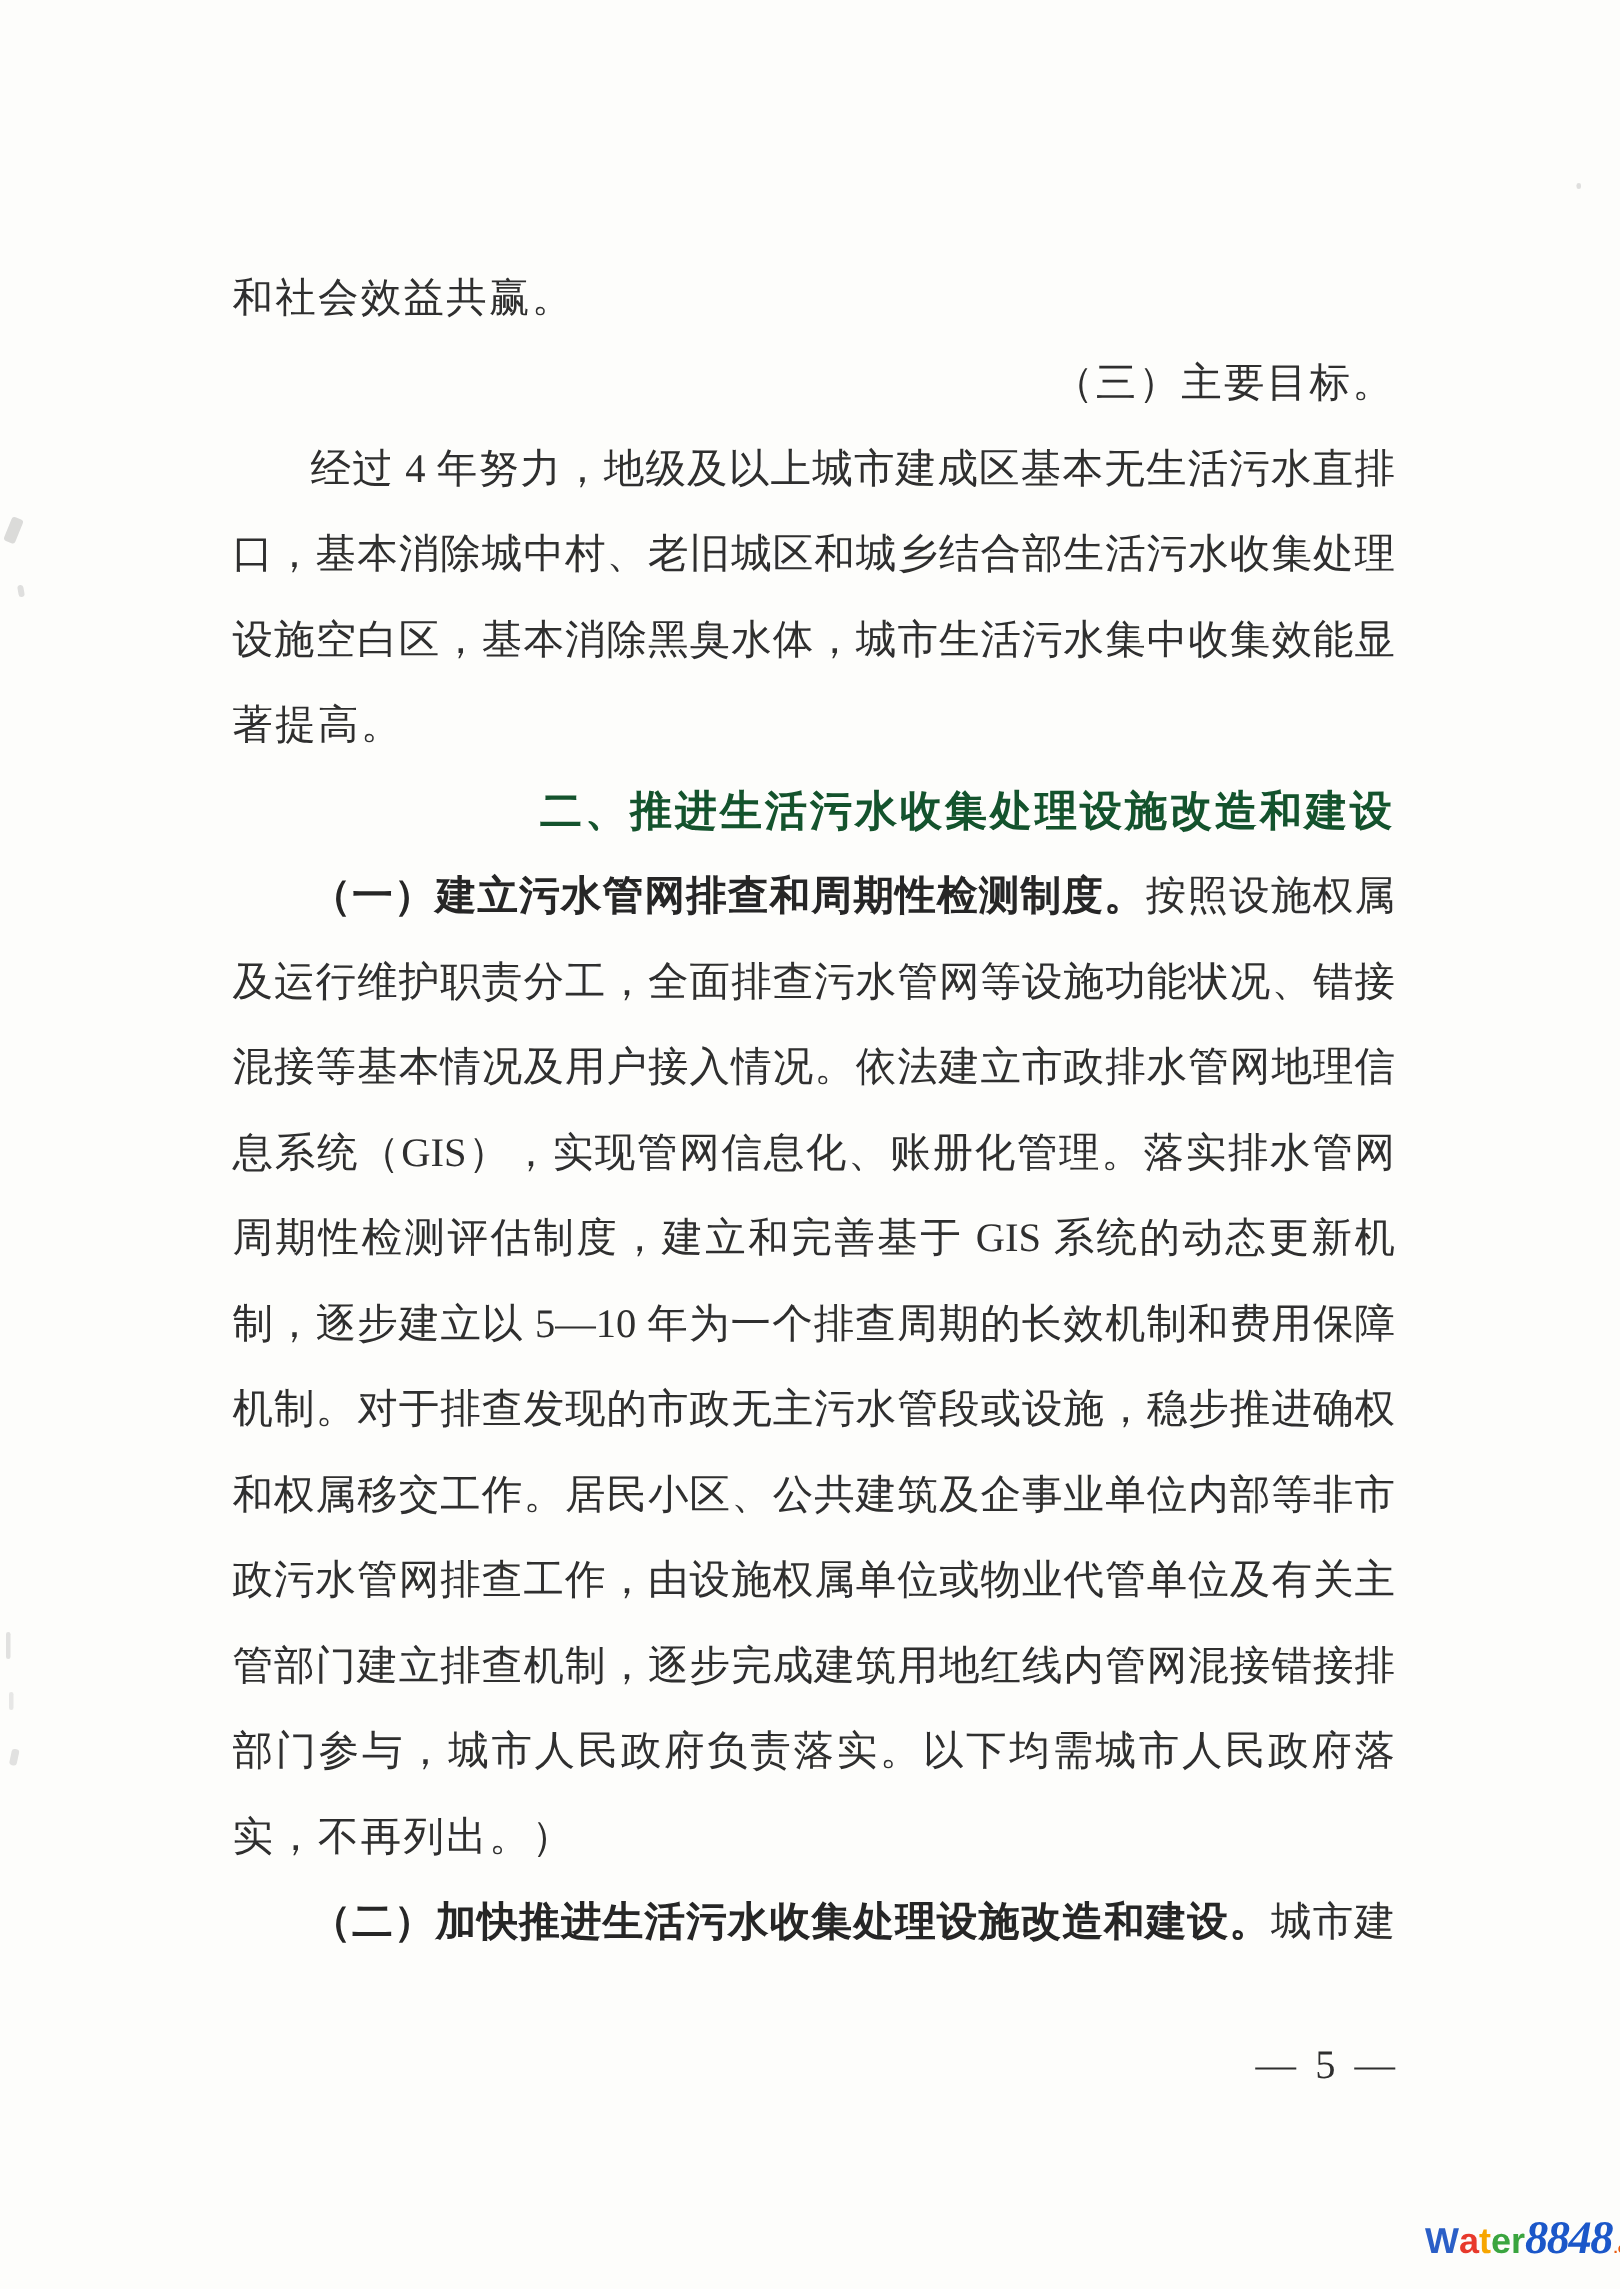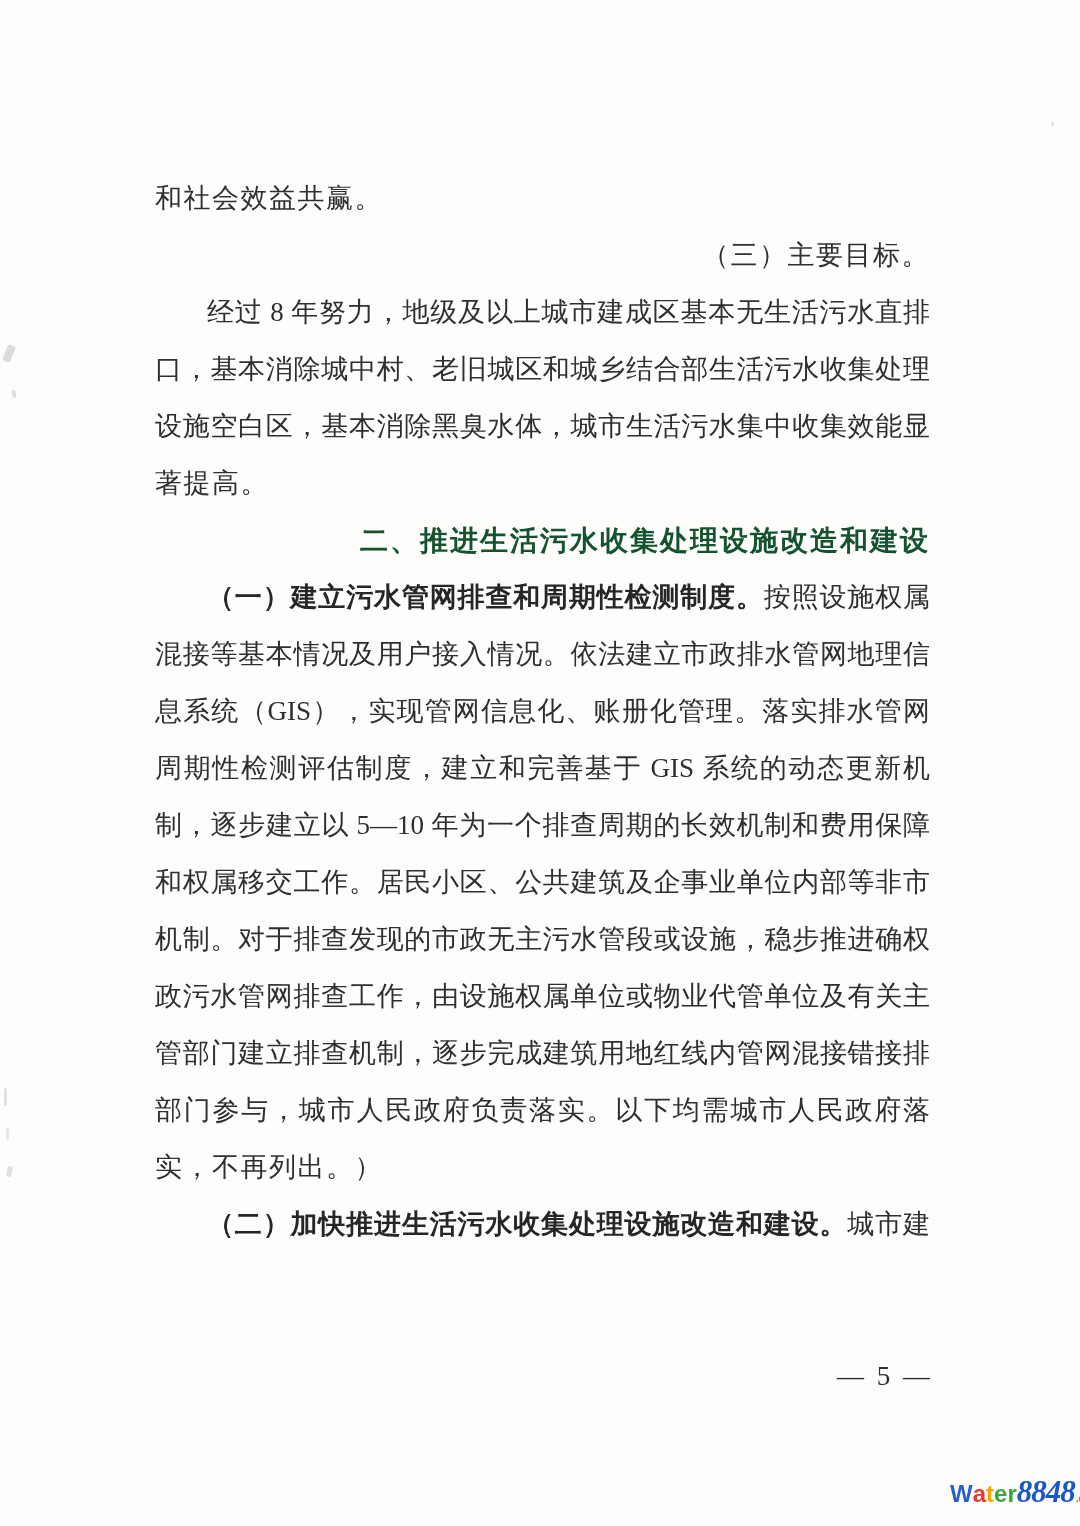--- a/index.html
+++ b/index.html
@@ -104,34 +104,35 @@
   #sp6 { left: 1051px; top: 122px;  width: 3px; height: 4px;  opacity: .30; }
 </style>
 </head>
 <body>
 
 <div class="page">
 
   <div class="body-text">
     <div class="ln">和社会效益共赢。</div>
     <div class="ln ind">（三）主要目标。</div>
-    <div class="ln ind just">经过 8 年努力，地级及以上城市建成区基本无生活污水直排</div>
+    <div class="ln ind just">经过 4 年努力，地级及以上城市建成区基本无生活污水直排</div>
     <div class="ln just">口，基本消除城中村、老旧城区和城乡结合部生活污水收集处理</div>
     <div class="ln just">设施空白区，基本消除黑臭水体，城市生活污水集中收集效能显</div>
     <div class="ln">著提高。</div>
     <div class="ln ind heading">二、推进生活污水收集处理设施改造和建设</div>
     <div class="ln ind just">
       <span class="lead">（一）建立污水管网排查和周期性检测制度。</span><span>按照设施权属</span>
     </div>
+    <div class="ln just">及运行维护职责分工，全面排查污水管网等设施功能状况、错接</div>
     <div class="ln just">混接等基本情况及用户接入情况。依法建立市政排水管网地理信</div>
     <div class="ln just">息系统（GIS），实现管网信息化、账册化管理。落实排水管网</div>
     <div class="ln just">周期性检测评估制度，建立和完善基于 GIS 系统的动态更新机</div>
     <div class="ln just">制，逐步建立以 5—10 年为一个排查周期的长效机制和费用保障</div>
+    <div class="ln just">机制。对于排查发现的市政无主污水管段或设施，稳步推进确权</div>
     <div class="ln just">和权属移交工作。居民小区、公共建筑及企事业单位内部等非市</div>
-    <div class="ln just">机制。对于排查发现的市政无主污水管段或设施，稳步推进确权</div>
     <div class="ln just">政污水管网排查工作，由设施权属单位或物业代管单位及有关主</div>
     <div class="ln just">管部门建立排查机制，逐步完成建筑用地红线内管网混接错接排</div>
     <div class="ln just">部门参与，城市人民政府负责落实。以下均需城市人民政府落</div>
     <div class="ln">实，不再列出。）</div>
     <div class="ln ind just">
       <span class="lead">（二）加快推进生活污水收集处理设施改造和建设。</span><span>城市建</span>
     </div>
   </div>
 
   <div class="page-number">— 5 —</div>

